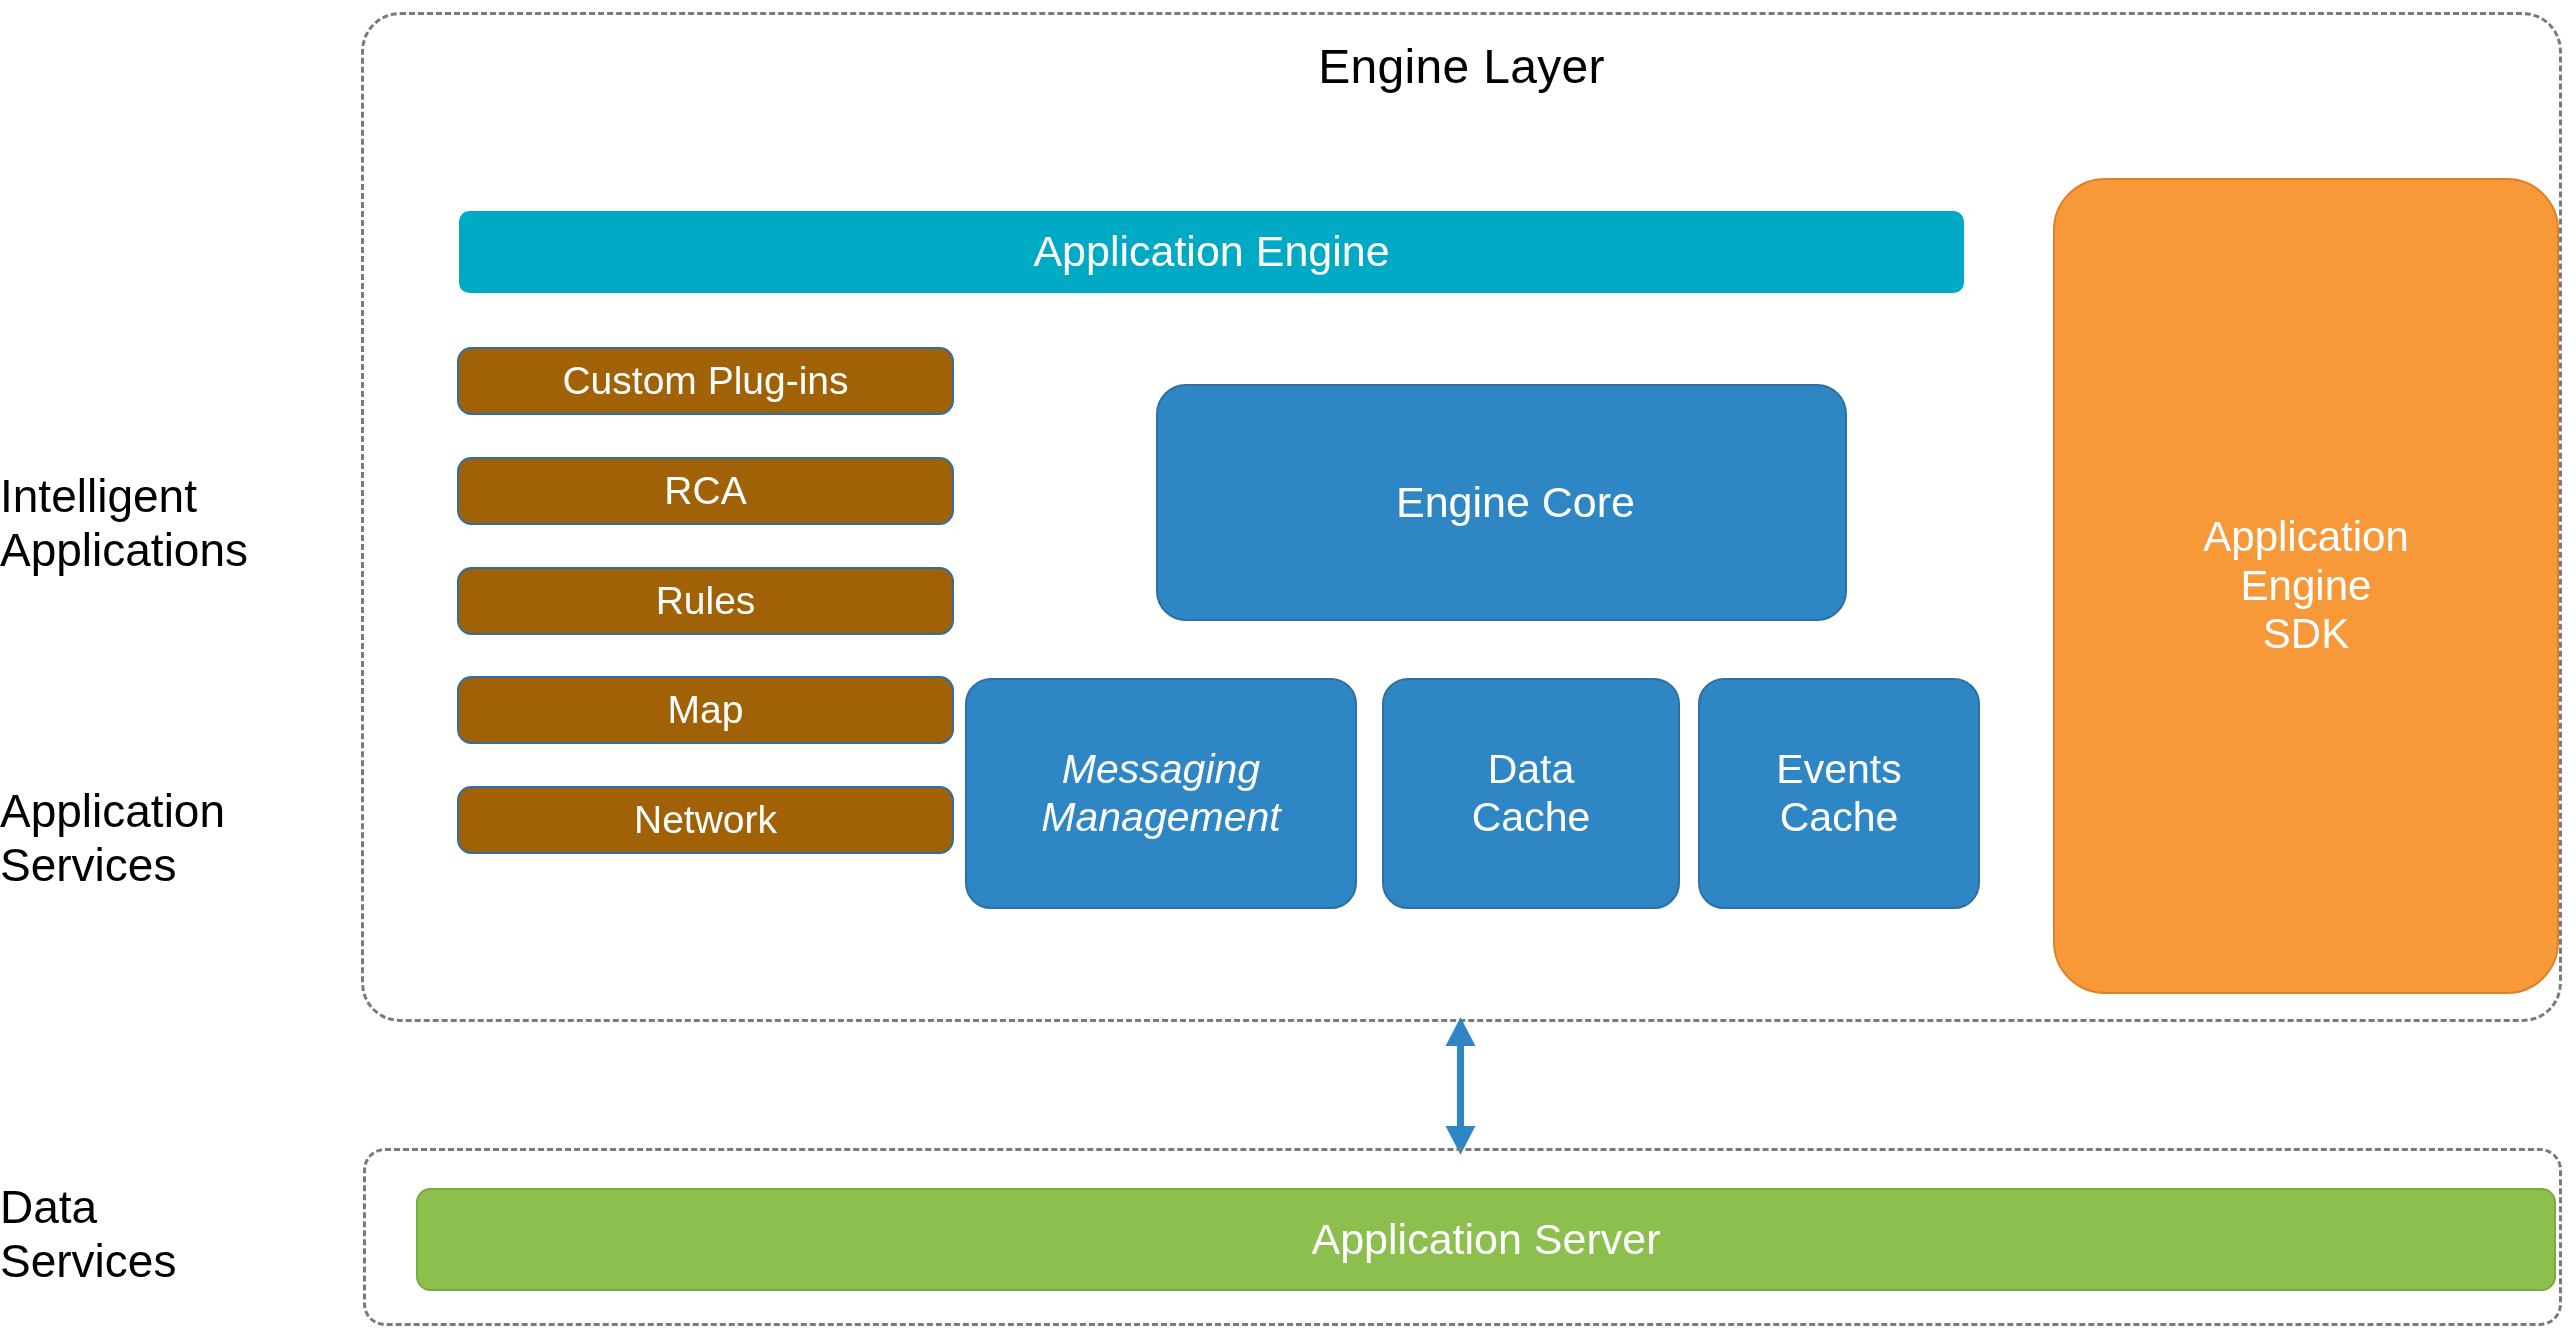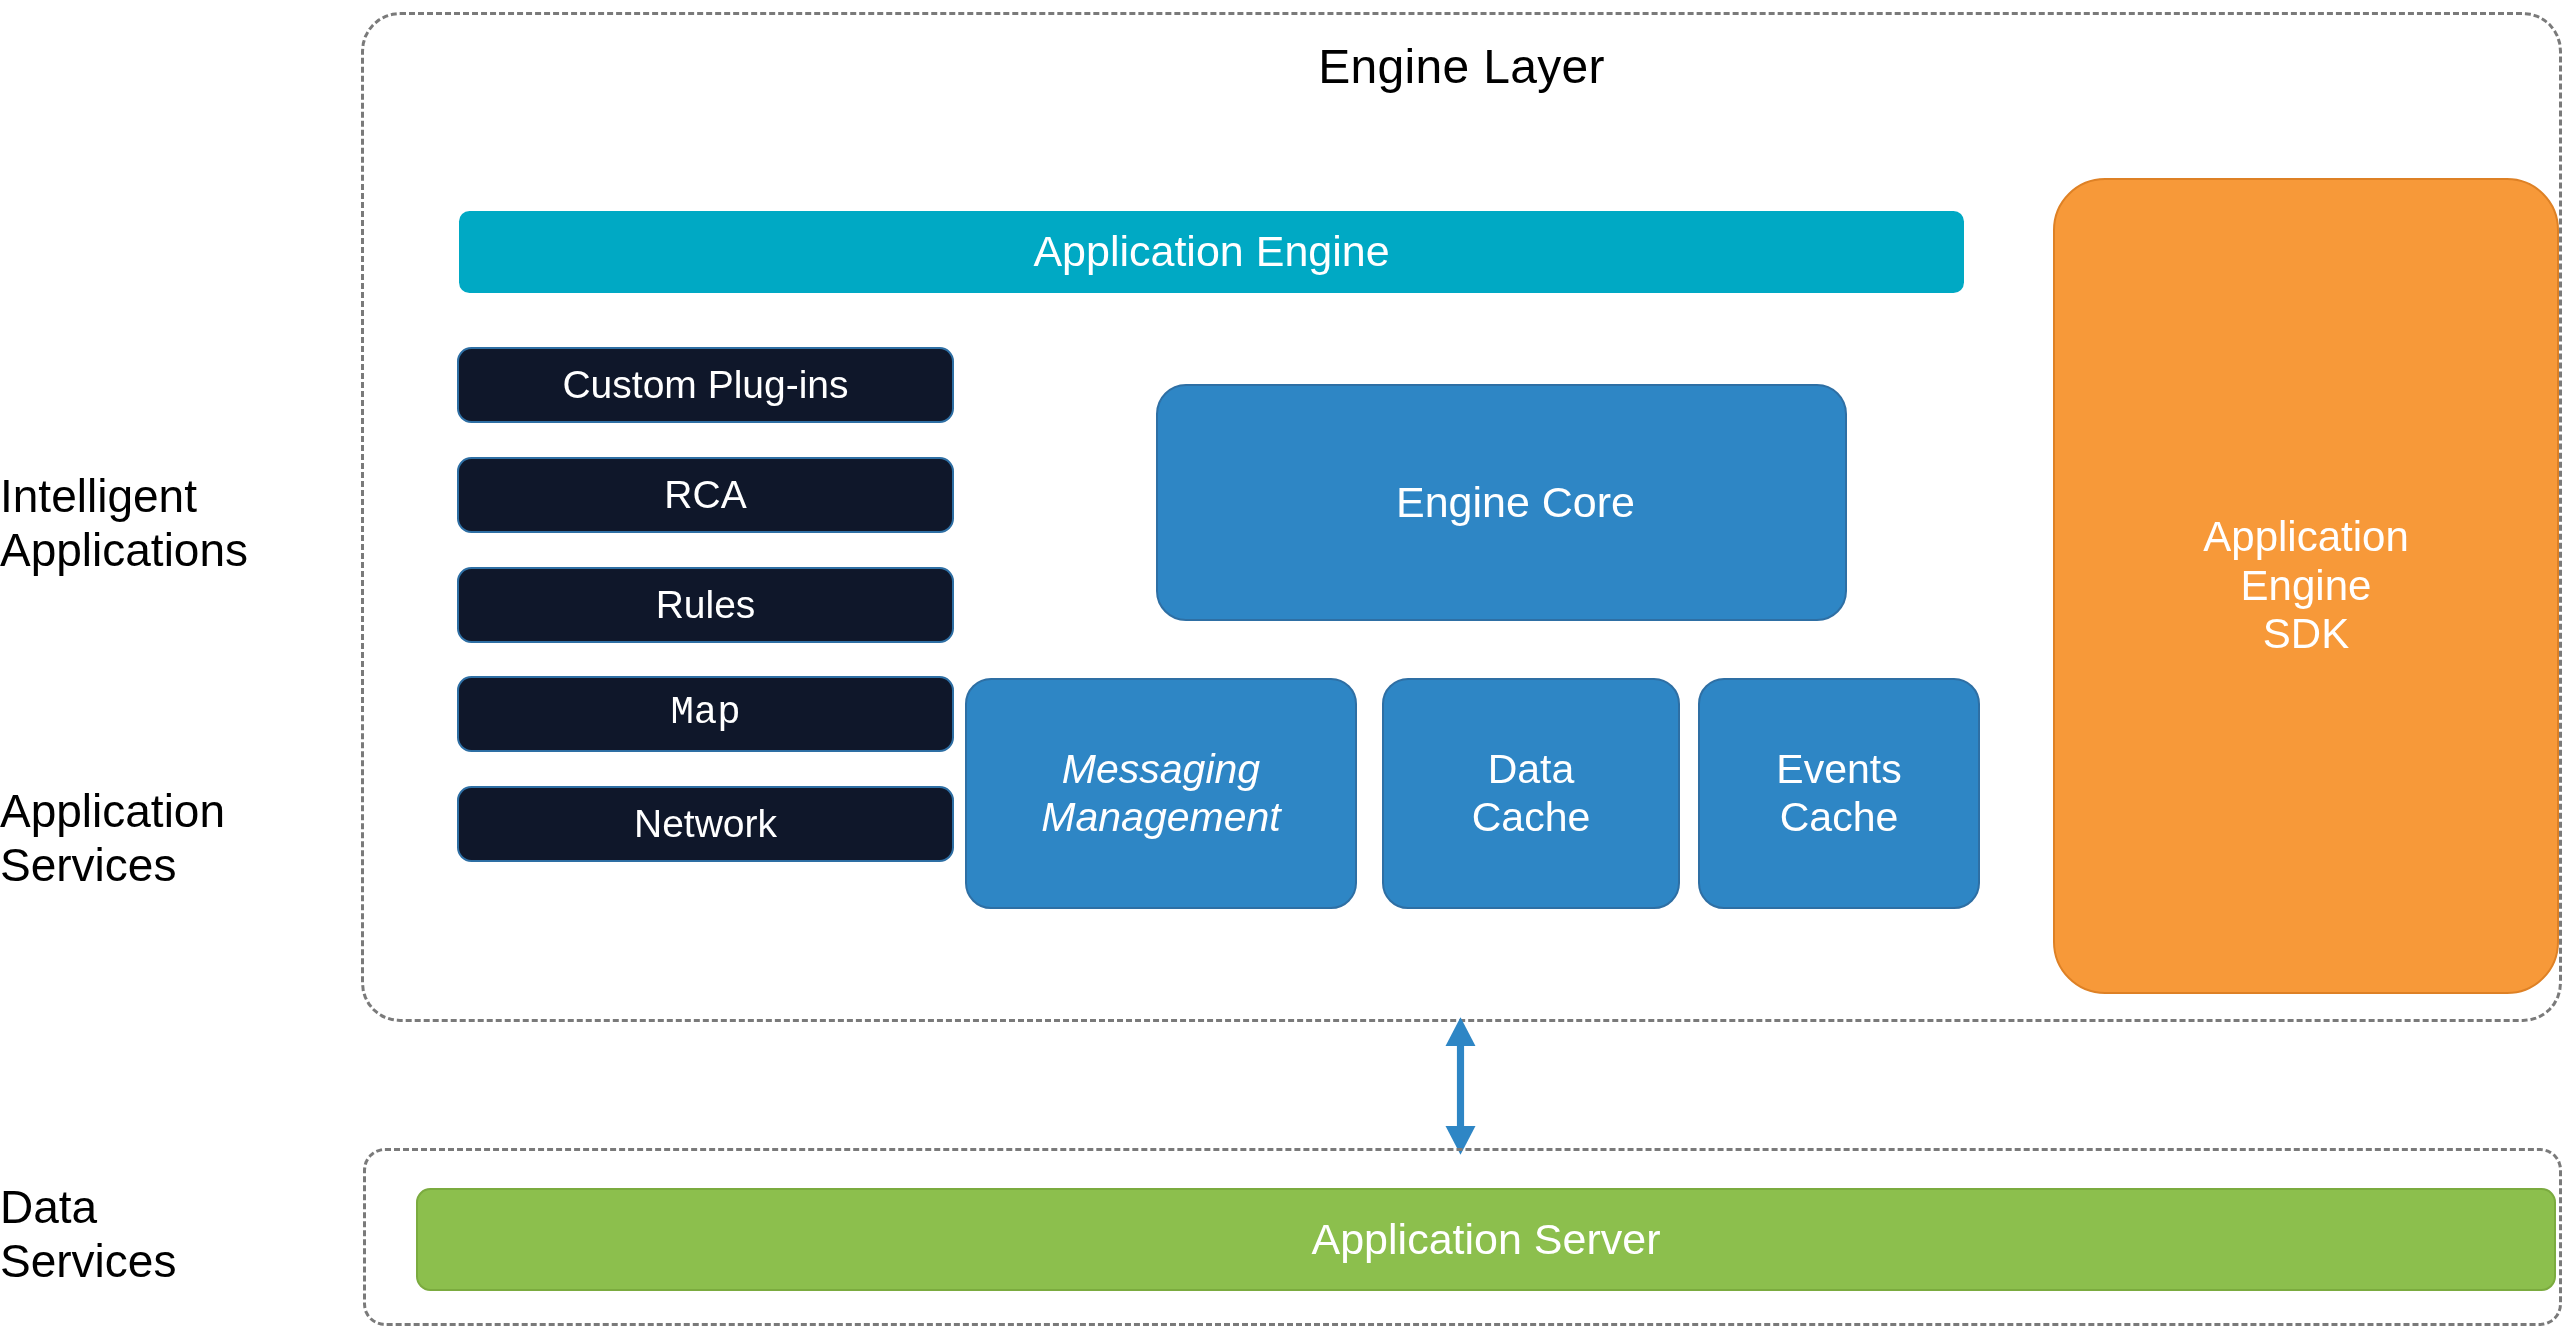--- a/index.html
+++ b/index.html
@@ -97,27 +97,27 @@
     top: 211px;
     width: 1505px;
     height: 82px;
     background: #00A9C4;
     border-radius: 10.5px;
     font-size: 43px;
   }
 
   
   .light-blue {
-    background: #0f172a;
+    background: #a16207;
     border: 2.6px solid #2E6FA4;
     border-radius: 14.4px;
     font-size: 39px;
     left: 433px;
     width: 497px;
-    height: 76px;
+    height: 68px;
   }
 
   
   .med-blue {
     background: #2E86C5;
     border: 2px solid #2E6FA4;
     border-radius: 26px;
     font-size: 41px;
   }
   #engine-core {
@@ -201,21 +201,21 @@
 Services</div>
 
   <div id="application-engine-bar" class="block">Application Engine</div>
 
   <div class="block light-blue" style="top:347px;">Custom Plug-ins</div>
 
   <div class="block light-blue" style="top:457px;">RCA</div>
 
   <div class="block light-blue" style="top:567px;">Rules</div>
 
-  <div class="block light-blue" style="top:676px;font-family:Liberation Mono, monospace;">Map</div>
+  <div class="block light-blue" style="top:676px;">Map</div>
 
   <div class="block light-blue" style="top:786px;">Network</div>
 
   <div id="engine-core" class="block med-blue">Engine Core</div>
 
   <div id="messaging-management" class="block med-blue">Messaging
 Management</div>
 
   <div id="data-cache" class="block med-blue">Data
 Cache</div>

